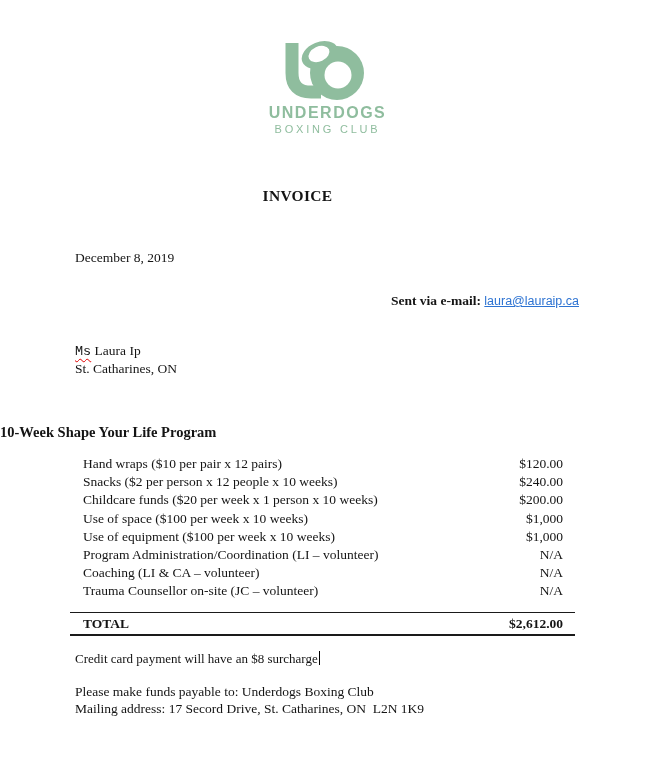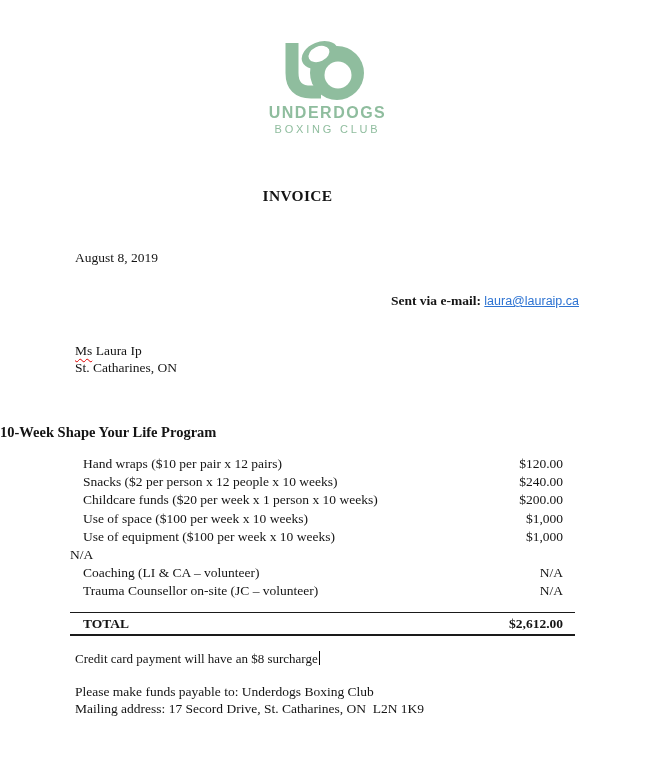--- a/index.html
+++ b/index.html
@@ -36,20 +36,21 @@
   .sent-label { font-weight: bold; }
   .email-link {
     font-family: "Liberation Sans", sans-serif; font-size: 12.5px;
     color: var(--link, #2D73D2); text-decoration: underline; cursor: pointer;
   }
   .recipient { position: absolute; top: 343px; left: 75px; font-size: 13.5px; line-height: 16.5px; }
   .misspelled {
     text-decoration: underline wavy #e00000;
     text-decoration-thickness: 1px;
     text-underline-offset: 2.5px;
+    font-family: Liberation Mono, monospace;
   }
   .program-title {
     position: absolute; top: 424px; left: 0; width: 635px;
     text-align: left; font-weight: bold; font-size: 14.5px;
   }
 
   
   .invoice-table { position: absolute; top: 455px; left: 70px; width: 505px; font-size: 13.5px; }
   .row { display: flex; justify-content: space-between; line-height: 18.2px; }
   .row .desc { padding-left: 13px; }
@@ -80,21 +81,21 @@
     <circle cx="53" cy="33" r="27" fill="currentColor"></circle>
     <circle cx="54" cy="35" r="13.5" fill="#ffffff"></circle>
     <ellipse cx="35" cy="14" rx="11" ry="7.5" transform="rotate(-25 35 14)" fill="#ffffff"></ellipse>
   </svg>
   <div class="wordmark1">UNDERDOGS</div>
   <div class="wordmark2">BOXING CLUB</div>
 </div>
 
 <div class="invoice-title">INVOICE</div>
 
-<div class="date-line">August 8, 2019</div>
+<div class="date-line">December 8, 2019</div>
 
 <div class="sent-line">
   <span class="sent-label">Sent via e-mail:</span>
   <span> </span>
   <a class="email-link">laura@lauraip.ca</a>
 </div>
 
 <div class="recipient">
   <div>
     <span class="misspelled">Ms</span><span> Laura Ip</span>
@@ -121,20 +122,21 @@
     </div>
       <div class="row">
       <span class="desc">Use of space ($100 per week x 10 weeks)</span>
       <span class="amt">$1,000</span>
     </div>
       <div class="row">
       <span class="desc">Use of equipment ($100 per week x 10 weeks)</span>
       <span class="amt">$1,000</span>
     </div>
       <div class="row">
+      <span class="desc">Program Administration/Coordination (LI – volunteer)</span>
       <span class="amt">N/A</span>
     </div>
       <div class="row">
       <span class="desc">Coaching (LI &amp; CA – volunteer)</span>
       <span class="amt">N/A</span>
     </div>
       <div class="row">
       <span class="desc">Trauma Counsellor on-site (JC – volunteer)</span>
       <span class="amt">N/A</span>
     </div>

